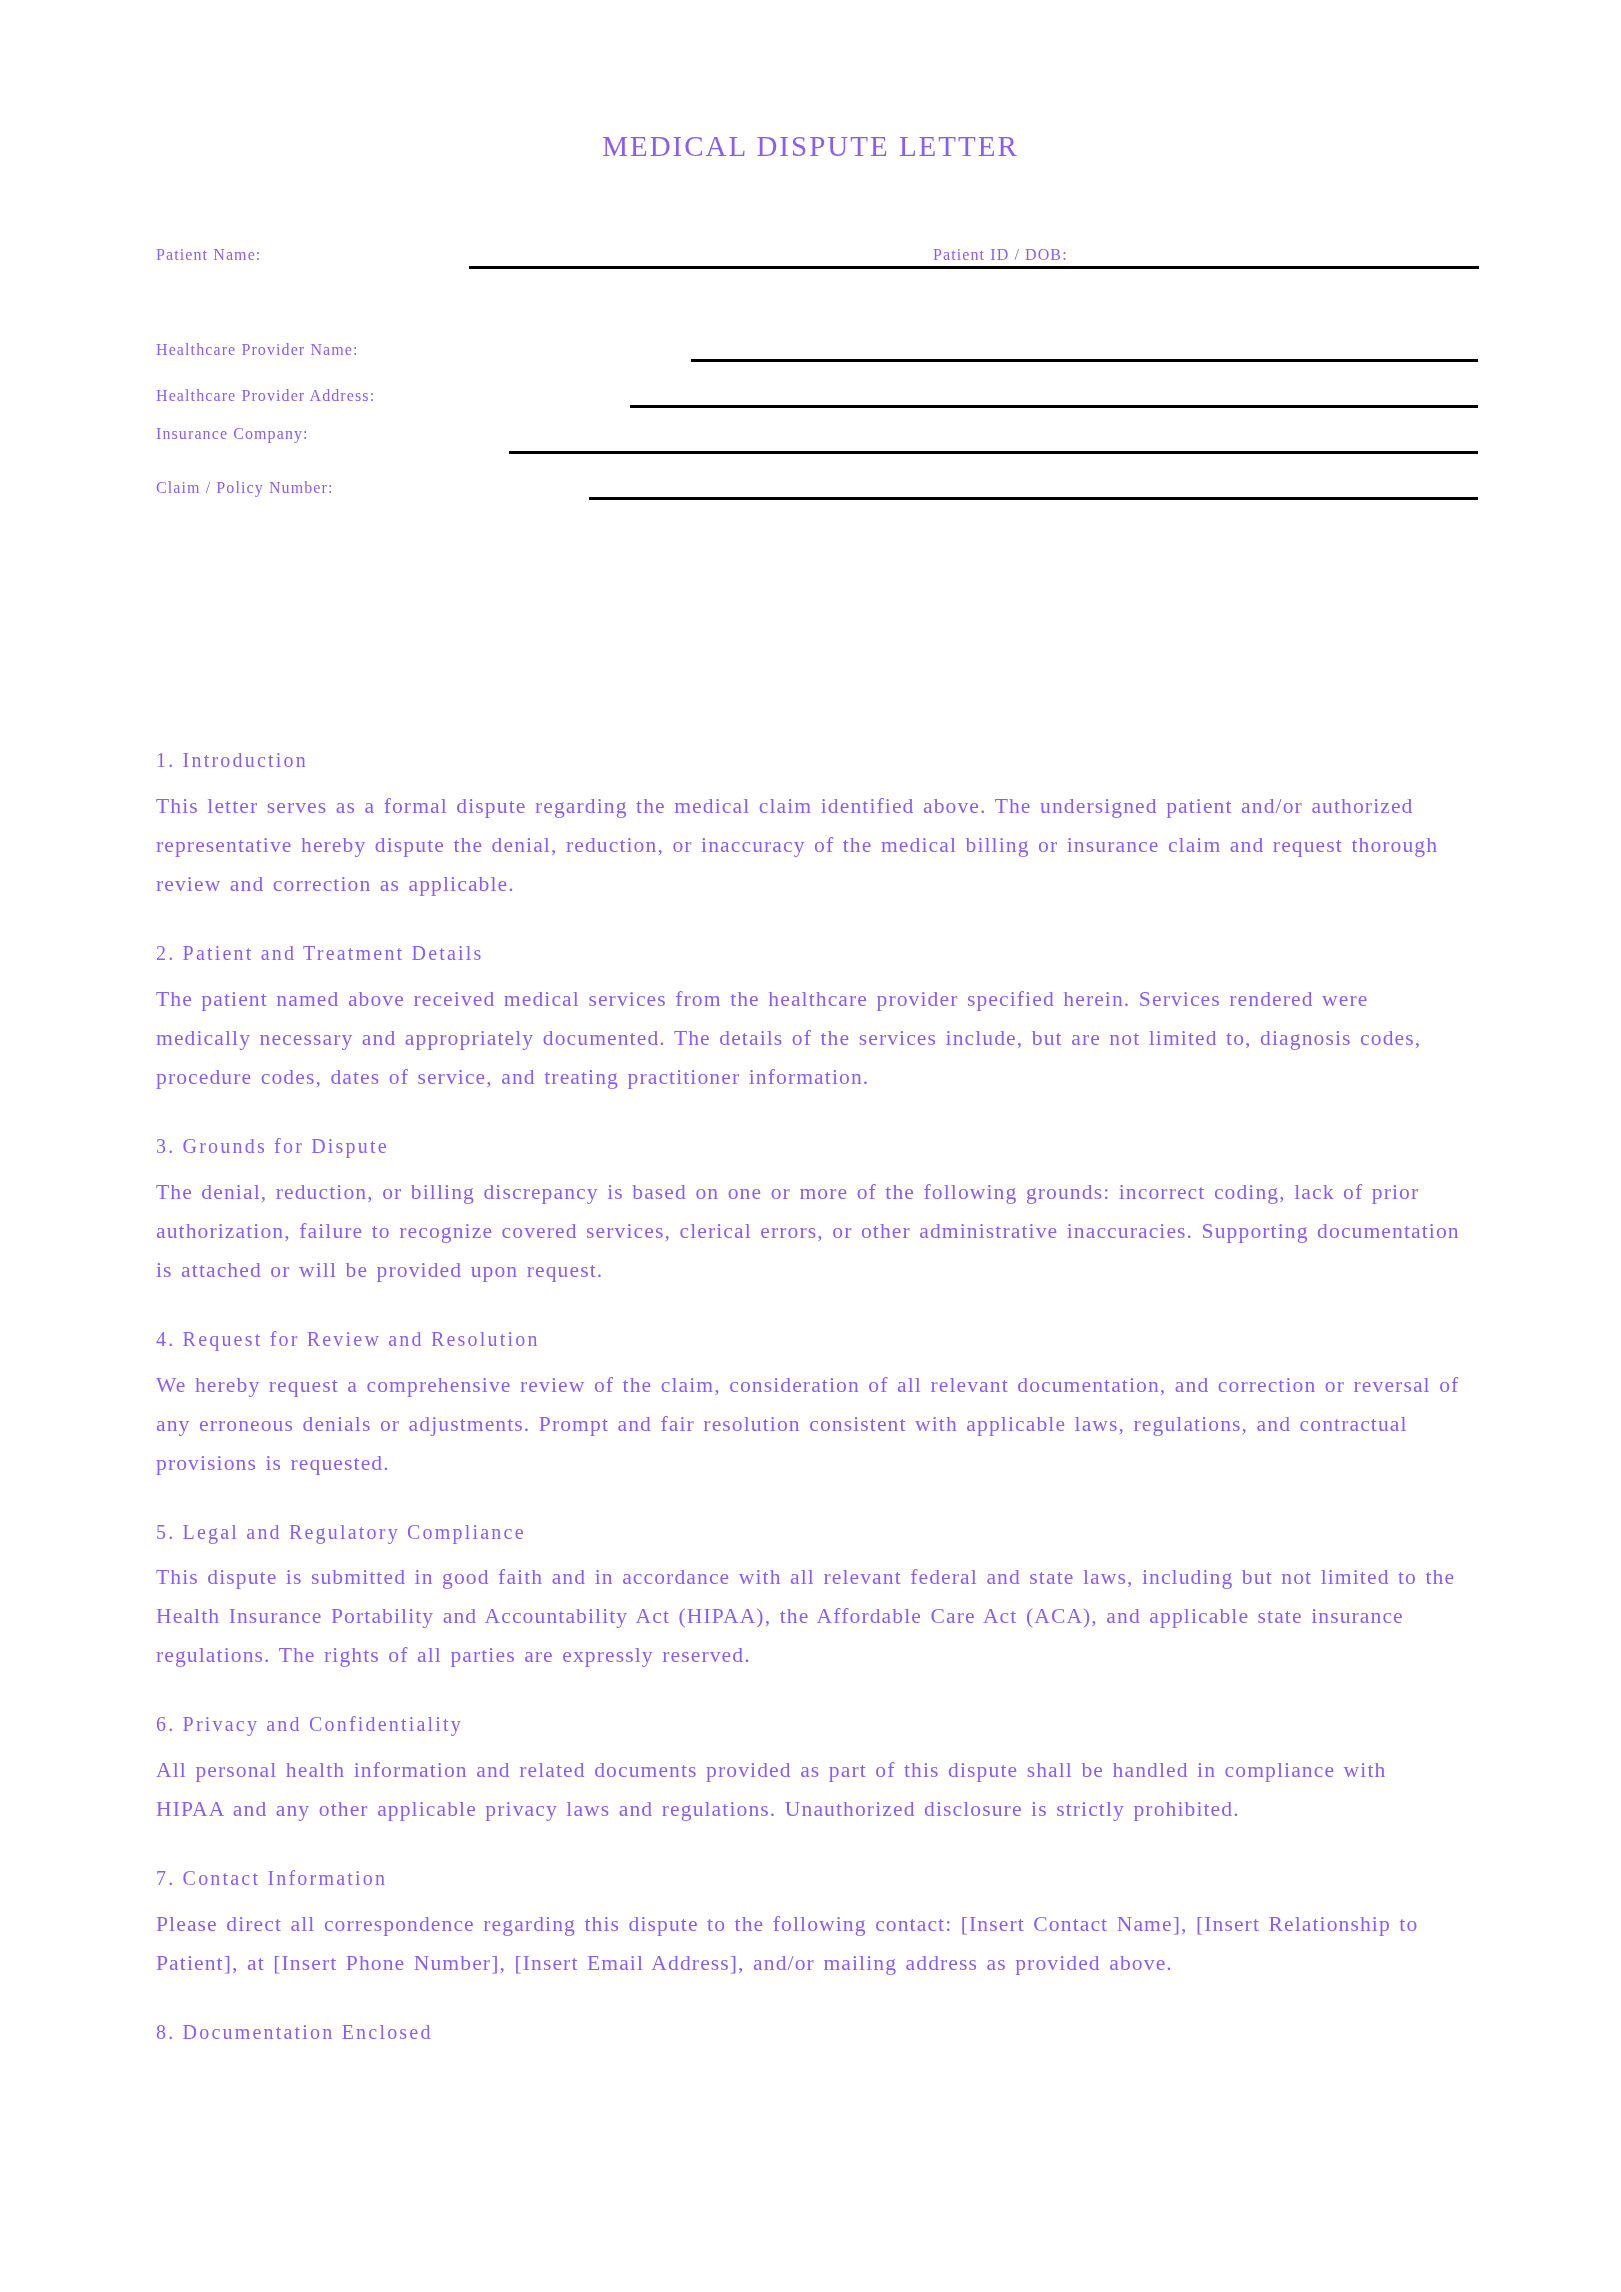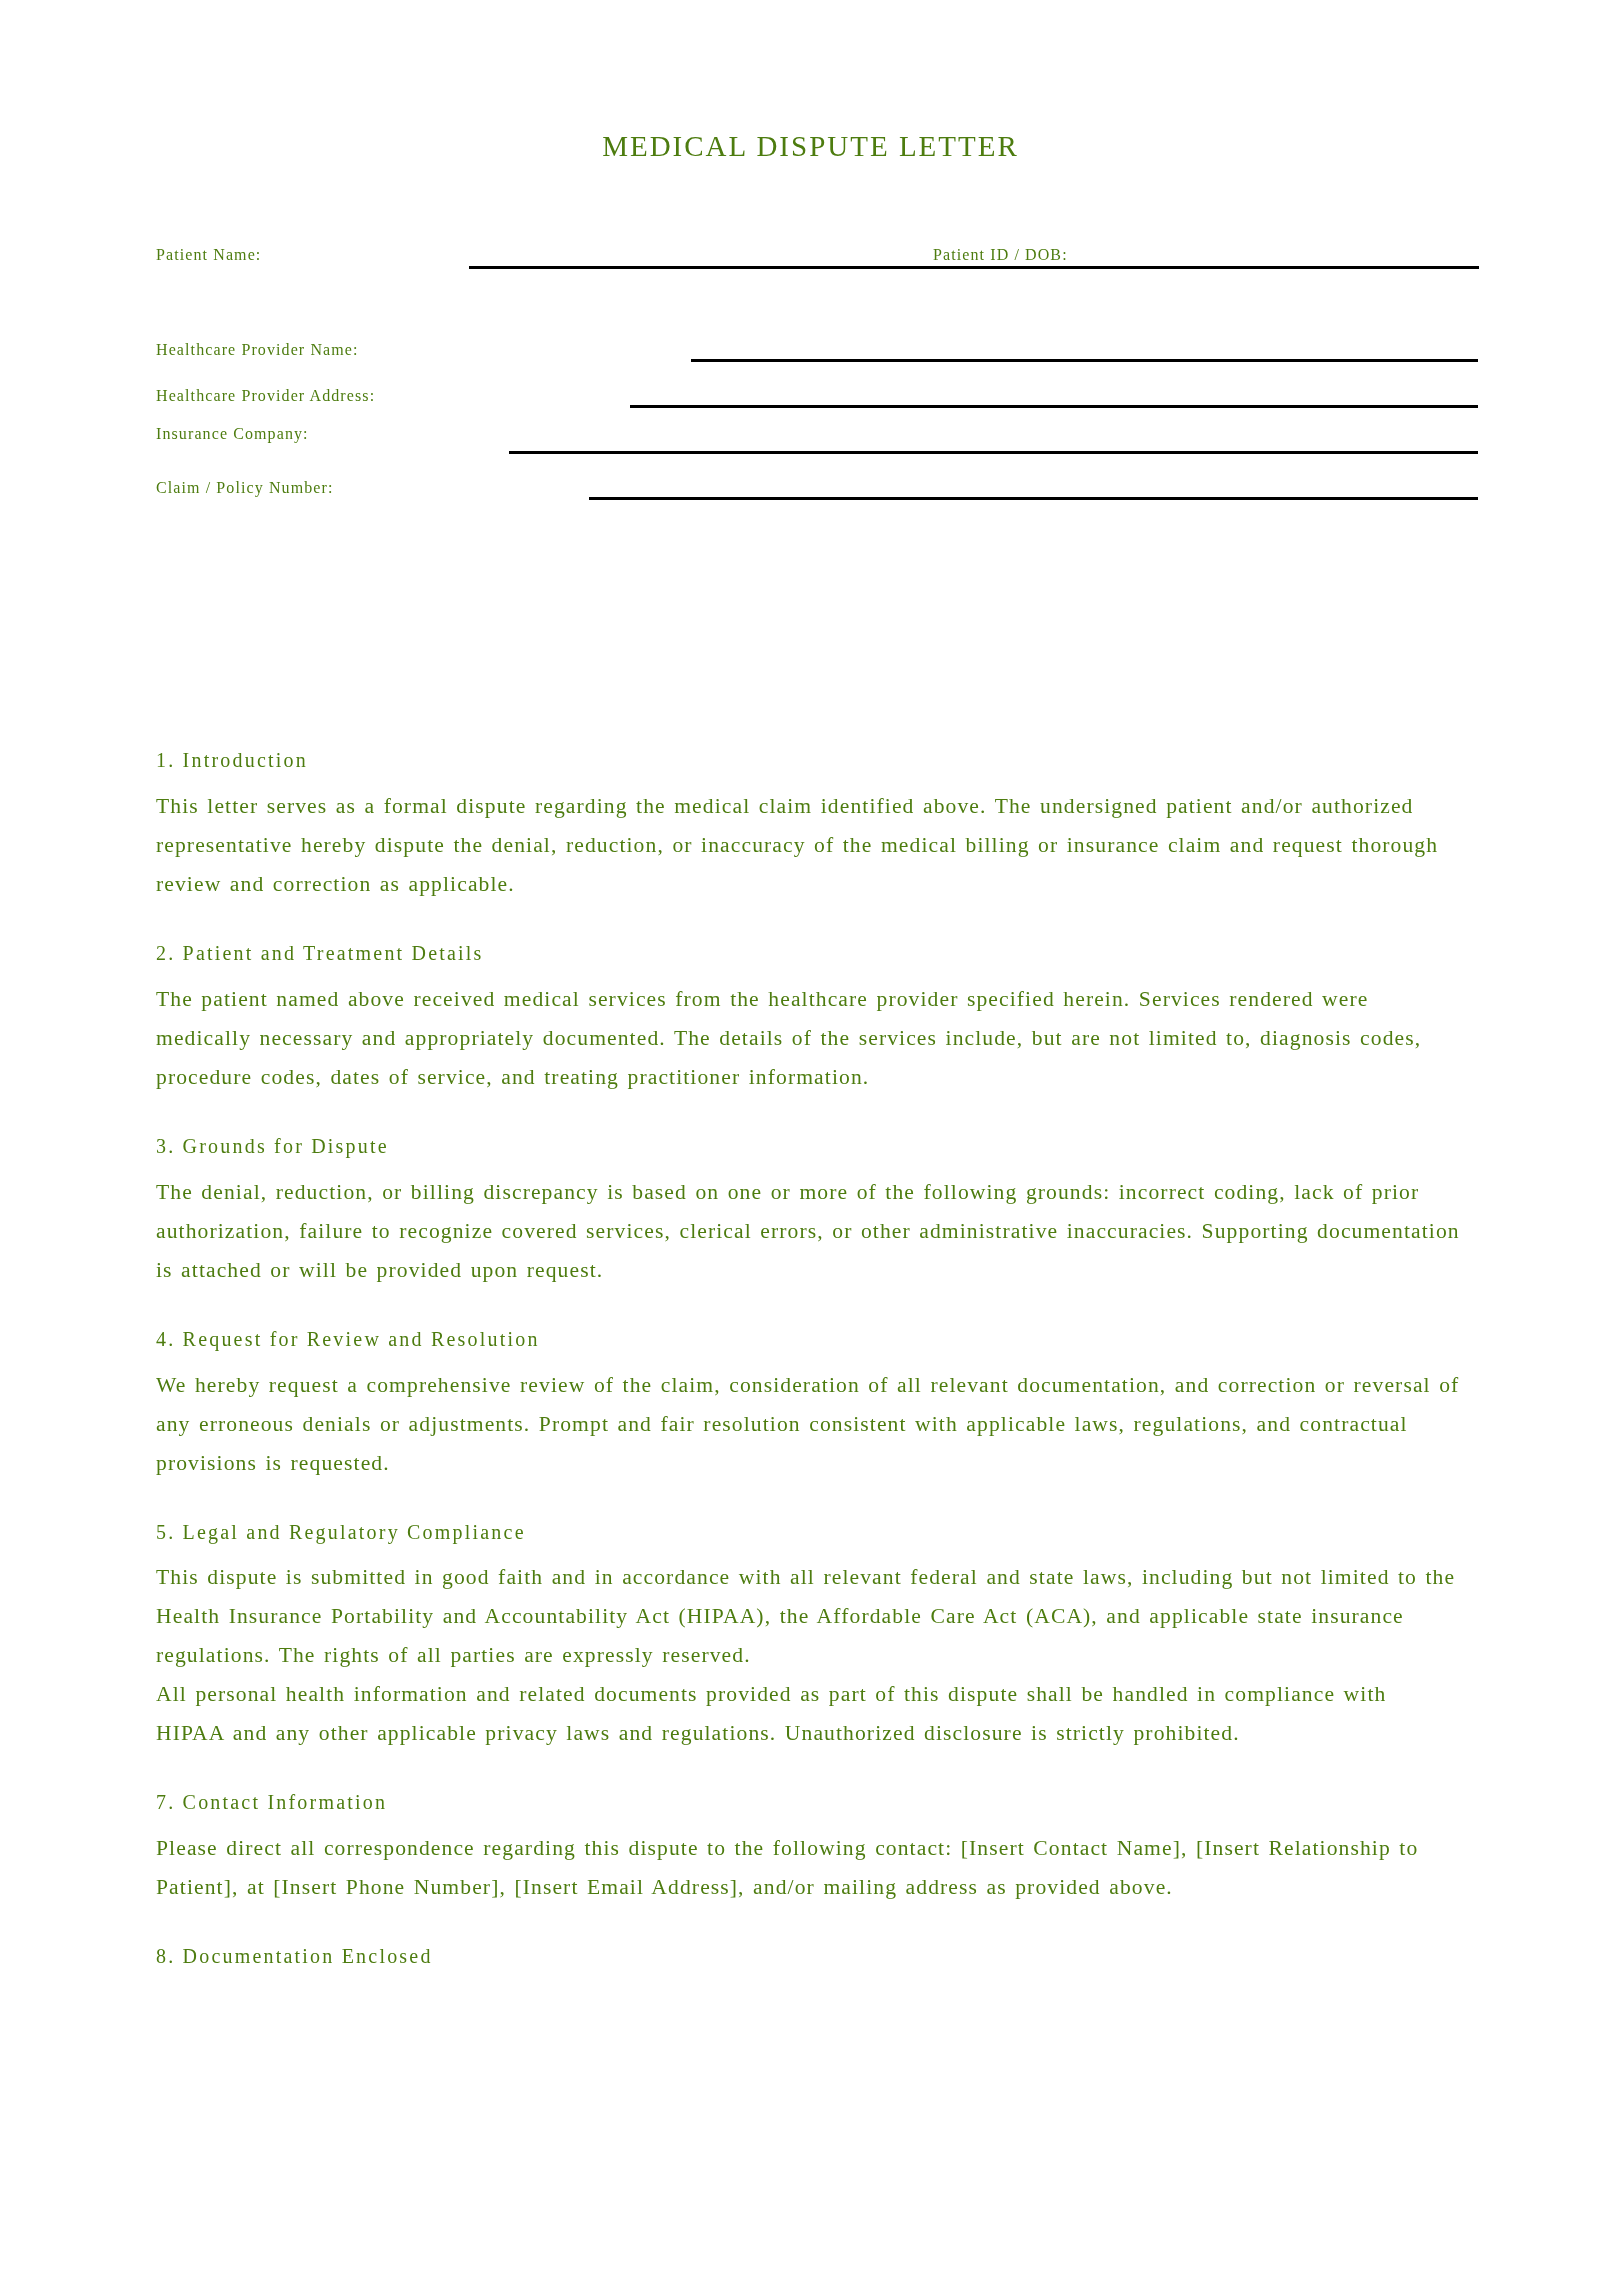--- a/index.html
+++ b/index.html
@@ -6,21 +6,21 @@
     margin: 0;
     padding: 0;
     background: #ffffff;
   }
   .page {
     position: relative;
     width: 1621px;
     height: 2293px;
     background: #ffffff;
     font-family: "Liberation Serif", "DejaVu Serif", serif;
-    color: #4d7c0f;
+    color: #8b5cf6;
     overflow: hidden;
   }
   .doc-title {
     position: absolute;
     top: 125px;
     left: 0;
     right: 0;
     text-align: center;
     font-size: 29px;
     letter-spacing: 2px;
@@ -110,20 +110,21 @@
 
     <h2 class="section-heading">3. Grounds for Dispute</h2>
     <p class="section-body">The denial, reduction, or billing discrepancy is based on one or more of the following grounds: incorrect coding, lack of prior authorization, failure to recognize covered services, clerical errors, or other administrative inaccuracies. Supporting documentation is attached or will be provided upon request.</p>
 
     <h2 class="section-heading">4. Request for Review and Resolution</h2>
     <p class="section-body">We hereby request a comprehensive review of the claim, consideration of all relevant documentation, and correction or reversal of any erroneous denials or adjustments. Prompt and fair resolution consistent with applicable laws, regulations, and contractual provisions is requested.</p>
 
     <h2 class="section-heading">5. Legal and Regulatory Compliance</h2>
     <p class="section-body">This dispute is submitted in good faith and in accordance with all relevant federal and state laws, including but not limited to the Health Insurance Portability and Accountability Act (HIPAA), the Affordable Care Act (ACA), and applicable state insurance regulations. The rights of all parties are expressly reserved.</p>
 
+    <h2 class="section-heading">6. Privacy and Confidentiality</h2>
     <p class="section-body">All personal health information and related documents provided as part of this dispute shall be handled in compliance with HIPAA and any other applicable privacy laws and regulations. Unauthorized disclosure is strictly prohibited.</p>
 
     <h2 class="section-heading">7. Contact Information</h2>
     <p class="section-body">Please direct all correspondence regarding this dispute to the following contact: [Insert Contact Name], [Insert Relationship to Patient], at [Insert Phone Number], [Insert Email Address], and/or mailing address as provided above.</p>
 
     <h2 class="section-heading">8. Documentation Enclosed</h2>
     <p class="section-body"></p>
   </div>
 
 </div>

